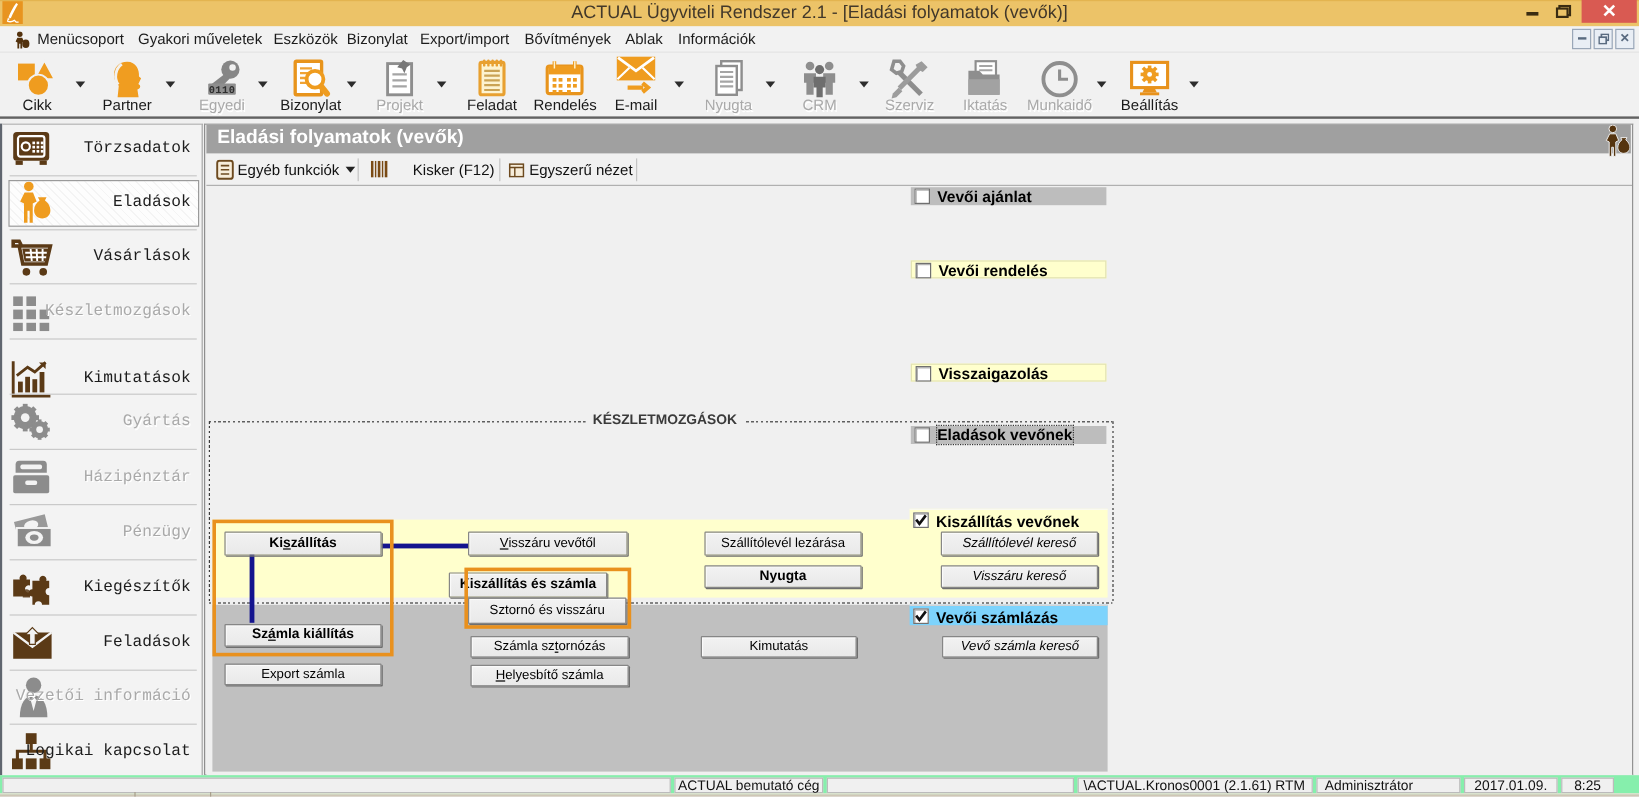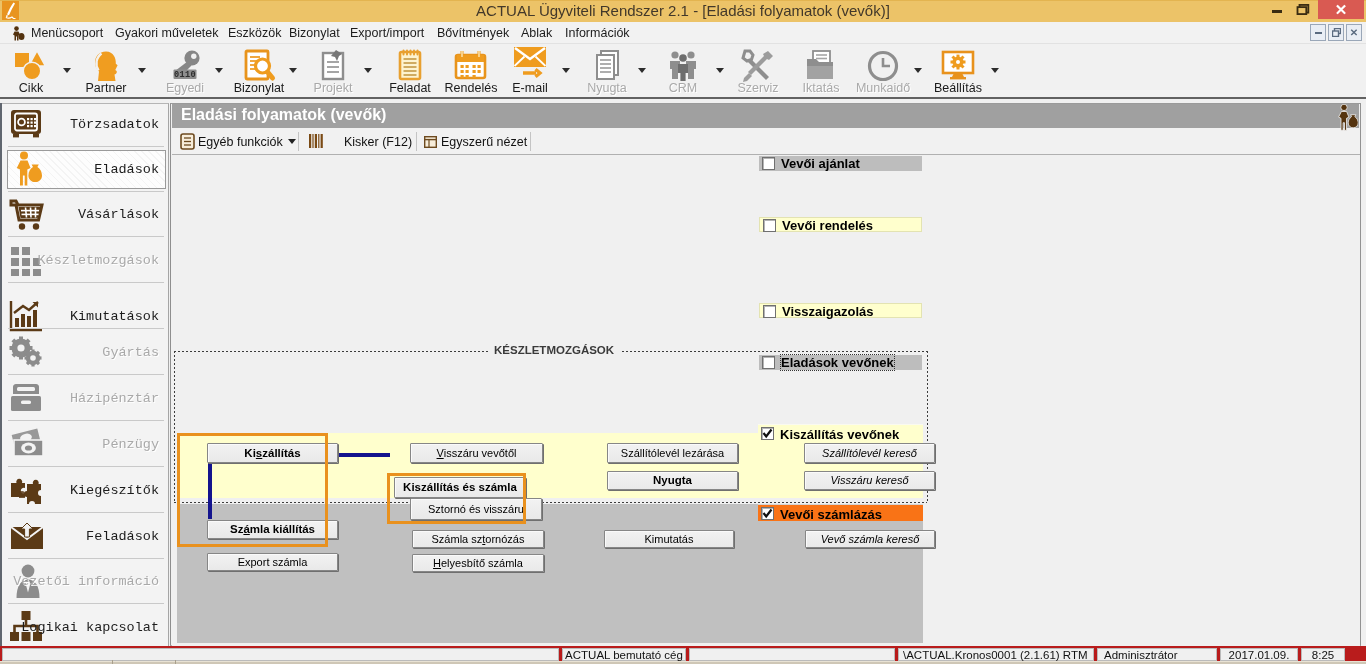--- a/index.html
+++ b/index.html
@@ -51,31 +51,31 @@
 
   
   #canvas { position:absolute; left:1px; top:51px; width:1188px; height:491px; background:#f0f0f0; }
   
   .yellow { position:absolute; background:#ffffcd; }
   .grayband { position:absolute; background:#c0c0c0; }
   .crow { position:absolute; height:15px; }
   .crow .box { position:absolute; left:3px; top:1px; width:13px; height:13px; background:#fff; border:1px solid #707070; box-shadow:inset 1px 1px 0 #b4b4b4; }
   .crow .lbl { position:absolute; left:22px; top:0px; font-size:13px; font-weight:bold; color:#000; white-space:nowrap; }
   .crow .chk { position:absolute; left:0px; top:0px; }
-  .btn { position:absolute; background:linear-gradient(#f2f2f2,#e9e9e9); border:1px solid #868686; border-radius:1px; box-shadow:1px 1px 0 #6f6f6f, inset 1px 1px 0 #fafafa; font-size:11px; color:#000; text-align:center; white-space:nowrap; overflow:hidden;margin-left:20px; }
+  .btn { position:absolute; background:linear-gradient(#f2f2f2,#e9e9e9); border:1px solid #868686; border-radius:1px; box-shadow:1px 1px 0 #6f6f6f, inset 1px 1px 0 #fafafa; font-size:11px; color:#000; text-align:center; white-space:nowrap; overflow:hidden; }
   .btn.b { font-weight:bold; font-size:11.5px; }
   .btn u { text-decoration:underline; }
   .orect { position:absolute; border:3px solid #e9911e; }
   .bline { position:absolute; background:#14148e; }
   .dh { position:absolute; height:1px; background:repeating-linear-gradient(90deg,#3c3c3c 0 2px,transparent 2px 4px); }
   .dv { position:absolute; width:1px; background:repeating-linear-gradient(180deg,#3c3c3c 0 2px,transparent 2px 4px); }
   #dashlbl { position:absolute; font-size:11.5px; font-weight:bold; color:#3a3a3a; background:#f0f0f0; padding:0 6px; white-space:nowrap; }
 
   
-  #statusbar { left:0; top:646px; width:1366px; height:16px; background:#b91c1c; }
+  #statusbar { left:0; top:646px; width:1366px; height:16px; background:#86efac; }
   .scell { position:absolute; top:2px; height:13px; background:#f0f0f0; border:1px solid #bbbbbb; font-size:11.5px; color:#111; line-height:12px; white-space:nowrap; }
   #bstrip { left:0; top:662px; width:1366px; height:2px; background:#cfc7b6; }
   #bstrip2 { left:0; top:661px; width:1366px; height:1px; background:#e8e2d4; }
 </style>
 </head>
 <body>
 <div class="abs" id="titlebar"></div>
 <div class="abs" id="title">ACTUAL Ügyviteli Rendszer 2.1 - [Eladási folyamatok (vevők)]</div>
 <svg class="abs" id="appicon" width="17" height="19" viewBox="0 0 17 19">
   <path d="M11.5 1.5 C9 5 6.5 9.5 5 13.5 l2 0.8 C8.8 10 11 6 13 2.5 Z" fill="#fff"></path>
@@ -539,21 +539,21 @@
         <span class="lbl" style="outline:1px dotted #333">Eladások vevőnek</span>
     </div>
     <div class="crow" style="left:586px;top:269px;width:165px;height:17px;background:#ffffcd;border-top:1px solid #fafaf0">
       <span class="box" style="top:2px">
           <svg class="chk" width="11" height="11" viewBox="0 0 11 11">
             <path d="M1.5 5 L4.2 8.5 L9.5 1.5" fill="none" stroke="#111" stroke-width="2.2"></path>
           </svg>
         </span>
         <span class="lbl" style="top:2px">Kiszállítás vevőnek</span>
     </div>
-    <div class="crow" style="left:586px;top:349px;width:165px;height:17px;background:#f97316;border-top:1px solid #d4d4d4">
+    <div class="crow" style="left:586px;top:349px;width:165px;height:17px;background:#7dd3fc;border-top:1px solid #d4d4d4">
       <span class="box" style="top:2px">
           <svg class="chk" width="11" height="11" viewBox="0 0 11 11">
             <path d="M1.5 5 L4.2 8.5 L9.5 1.5" fill="none" stroke="#111" stroke-width="2.2"></path>
           </svg>
         </span>
         <span class="lbl" style="top:2px">Vevői számlázás</span>
     </div>
 
     <div class="bline" style="left:146px;top:298px;width:72px;height:4px"></div>
     <div class="bline" style="left:36px;top:307px;width:4px;height:57px"></div>

